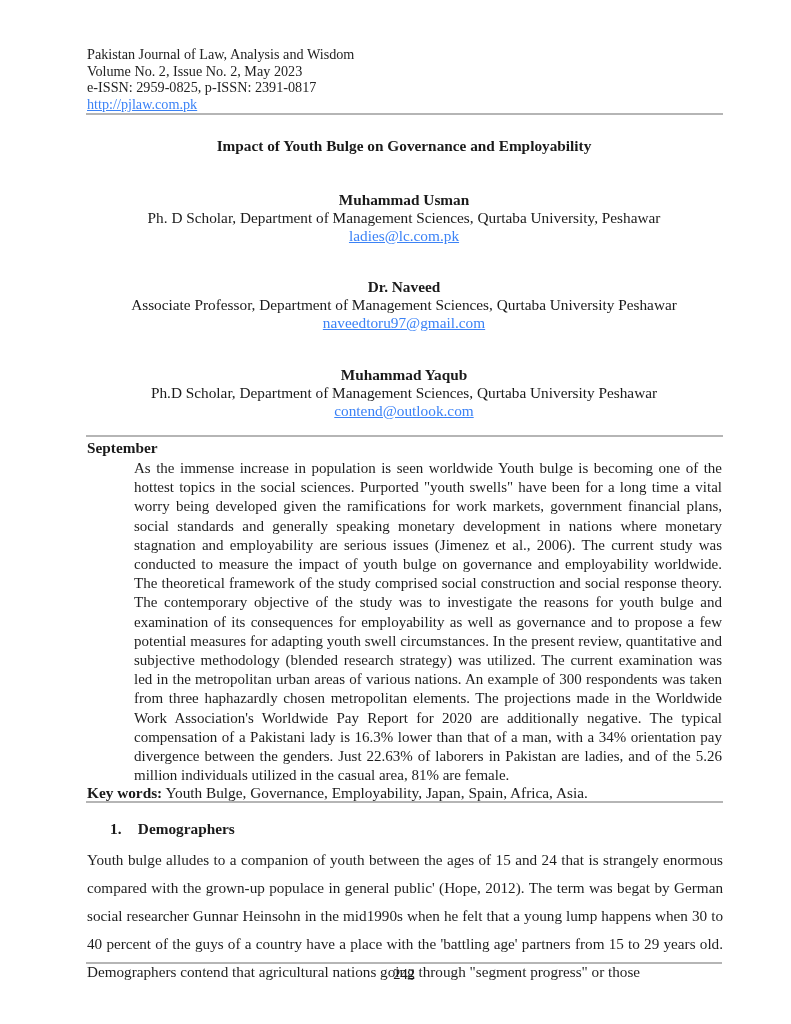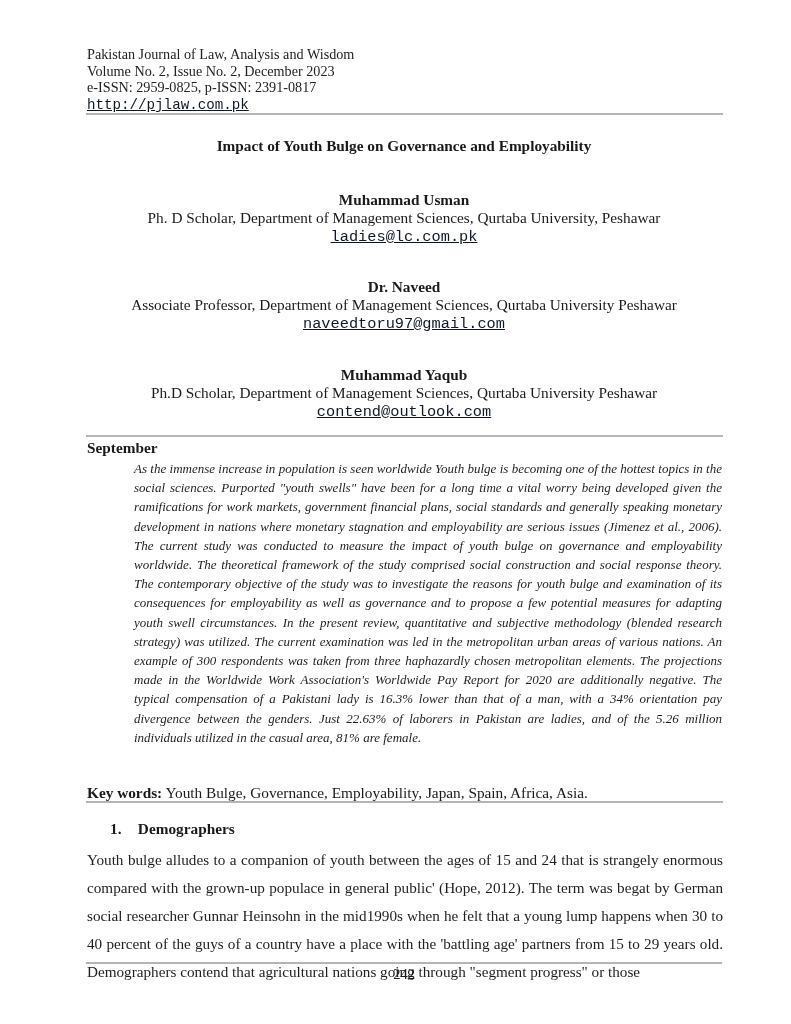--- a/index.html
+++ b/index.html
@@ -5,40 +5,40 @@
   html, body { margin: 0; padding: 0; background: #ffffff; }
   body {
     width: 791px; height: 1024px; position: relative; overflow: hidden;
     font-family: "Liberation Serif", "DejaVu Serif", serif;
     color: #1a1a1a;
   }
   .page { position: absolute; left: 0; top: 0; width: 791px; height: 796px; }
 
   .journal-header { position: absolute; left: 87px; top: 46px; font-size: 14.2px; line-height: 16.6px; color: #222; }
   .journal-header div { white-space: nowrap; }
-  a.link { color: #0f172a; text-decoration: underline; font-family: Liberation Mono, monospace; }
+  a.link { color: #3b82f6; text-decoration: underline; }
 
   .rule { position: absolute; left: 86px; width: 637px; height: 2px; background: #b5b5b5; }
   .rule.r1 { top: 113px; }
   .rule.r2 { top: 435px; }
   .rule.r3 { top: 801px; }
   .rule.r4 { top: 962px; left: 86px; width: 636px; }
 
   .title { position: absolute; left: 0; width: 808px; top: 137px; text-align: center; font-weight: bold; font-size: 15.3px; }
 
   .author { position: absolute; left: 0; width: 808px; text-align: center; font-size: 15.3px; line-height: 17.8px; }
   .author .name { font-weight: bold; }
   .author.a1 { top: 191px; }
   .author.a2 { top: 278px; }
   .author.a3 { top: 366px; }
 
   .abstract-heading { position: absolute; left: 87px; top: 439px; font-weight: bold; font-size: 15.3px; }
   .abstract-body {
     position: absolute; left: 134px; top: 459px; width: 588px;
-    font-style: italic; font-size: 13px; line-height: 19.2px; text-align: justify;
+    font-size: 15px; line-height: 19.2px; text-align: justify;
     color: #1e1e1e;
   }
 
   .keywords { position: absolute; left: 87px; top: 784px; font-size: 15.3px; white-space: nowrap; }
   .keywords .kw-label { font-weight: bold; margin-top: 27px; }
   .keywords .kw-list { }
 
   .intro-heading { position: absolute; left: 110px; top: 820px; font-weight: bold; font-size: 15.3px; }
   .intro-heading .num { display: inline-block; width: 24px; }
 
@@ -49,21 +49,21 @@
 
   .page-number { position: absolute; left: 0; width: 808px; top: 966px; text-align: center; font-size: 14.5px; }
 </style>
 </head>
 <body>
 
 <div class="page">
 
   <div class="journal-header">
     <div>Pakistan Journal of Law, Analysis and Wisdom</div>
-    <div>Volume No. 2, Issue No. 2, December 2023</div>
+    <div>Volume No. 2, Issue No. 2, May 2023</div>
     <div>e-ISSN: 2959-0825, p-ISSN: 2391-0817</div>
     <div><a class="link">http://pjlaw.com.pk</a></div>
   </div>
 
   <div class="rule r1"></div>
 
   <div class="title">Impact of Youth Bulge on Governance and Employability</div>
 
   <div class="author a1">
     <div class="name">Muhammad Usman</div>

